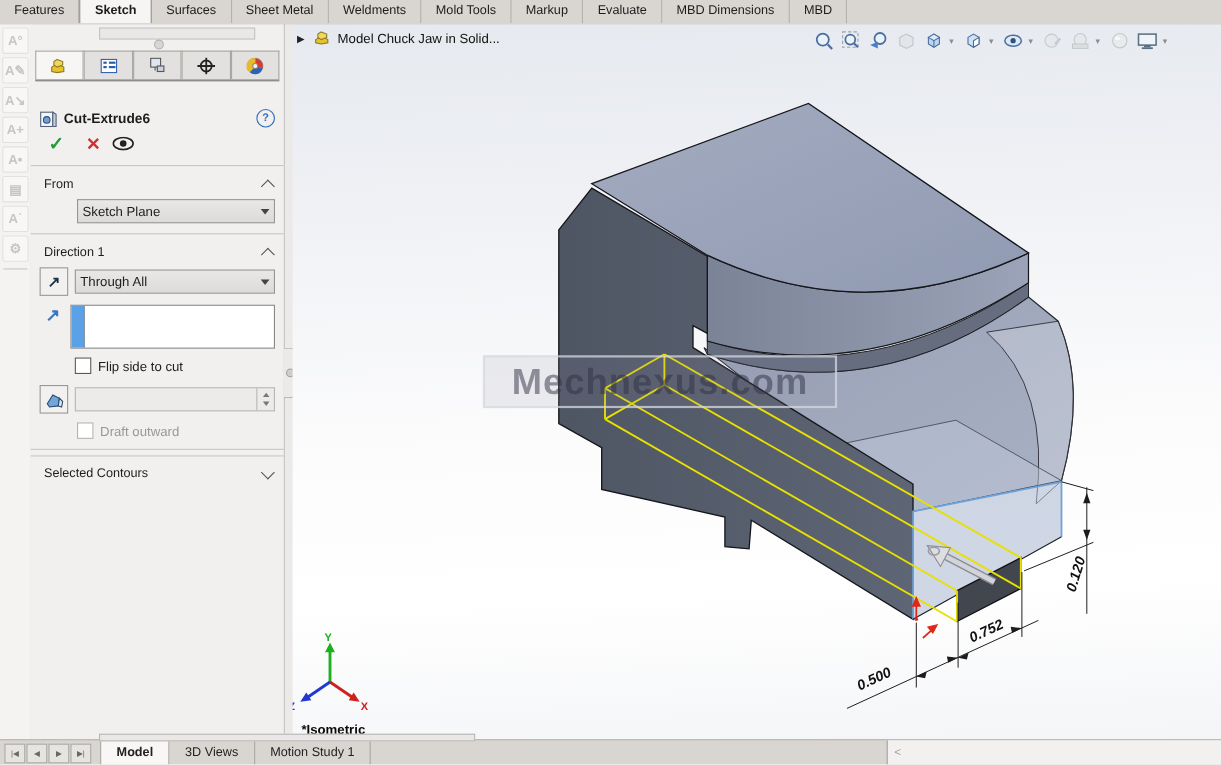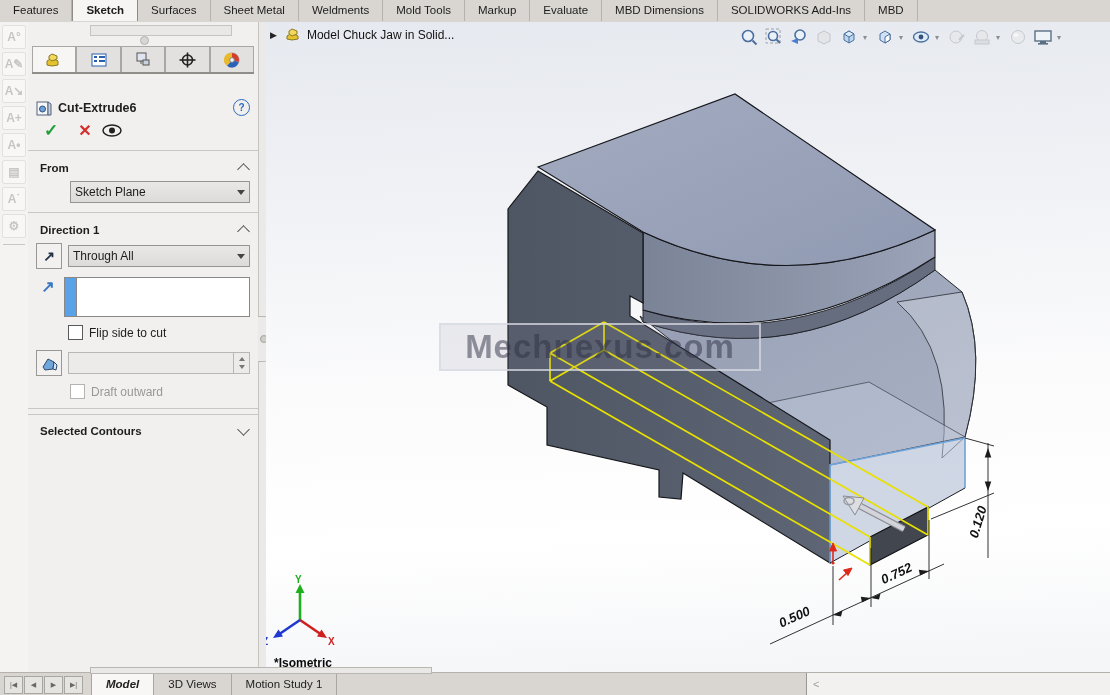--- a/index.html
+++ b/index.html
@@ -33,21 +33,21 @@
          display:flex;align-items:center;justify-content:center;}
   .pmtab.active{background:#f7f6f5;}
   .pm-row{display:flex;align-items:center;padding:4px 8px;}
   #pm-title{font-weight:bold;font-size:12.5px;}
   .help-circ{margin-left:auto;width:15px;height:15px;border-radius:50%;
          border:1.5px solid #2a6bc0;color:#2a6bc0;font-size:10px;font-weight:bold;
          display:flex;align-items:center;justify-content:center;}
   .ok-mark{color:#1f9e3a;font-size:17px;font-weight:bold;margin:0 10px 0 8px;}
   .x-mark{color:#d32f2f;font-size:16px;font-weight:bold;margin:0 10px;}
   .sec-div{height:1px;background:#c9c7c4;margin:5px 0;}
-  .sec-head{display:flex;align-items:center;padding:5px 10px 3px 12px;font-weight:bold;
+  .sec-head{display:flex;align-items:center;padding:5px 10px 3px 12px;font-weight:normal;
          font-size:11.5px;}
   .chev{margin-left:auto;width:8px;height:8px;border-right:1.6px solid #555;
          border-bottom:1.6px solid #555;}
   .chev.up{transform:rotate(-135deg);margin-top:4px;}
   .chev.down{transform:rotate(45deg);margin-top:-3px;}
   .combo{height:20px;background:linear-gradient(#e9e8e7,#dcdbda);border:1px solid #979592;
          display:flex;align-items:center;padding:0 4px;font-size:12px;flex:1;}
   .combo .carr{margin-left:auto;width:0;height:0;border-left:4px solid transparent;
          border-right:4px solid transparent;border-top:5px solid #444;}
   .sq-btn{width:24px;height:24px;border:1px solid #9a9895;background:#f2f1f0;
@@ -114,21 +114,20 @@
 <div id="ribbon">
   <div class="rtab">Features</div>
   <div class="rtab active">Sketch</div>
   <div class="rtab">Surfaces</div>
   <div class="rtab">Sheet Metal</div>
   <div class="rtab">Weldments</div>
   <div class="rtab">Mold Tools</div>
   <div class="rtab">Markup</div>
   <div class="rtab">Evaluate</div>
   <div class="rtab">MBD Dimensions</div>
-  <div class="rtab">SOLIDWORKS Add-Ins</div>
   <div class="rtab">MBD</div>
 </div>
 
 <div id="left-strip">
   <div class="strip-ico">A°</div>
   <div class="strip-ico">A✎</div>
   <div class="strip-ico">A↘</div>
   <div class="strip-ico">A+</div>
   <div class="strip-ico">A•</div>
   <div class="strip-ico">▤</div>
@@ -474,20 +473,20 @@
   <div id="view-label">*Isometric</div>
 </div>
 
 <div id="bottom">
   <div id="nav-btns">
     <span class="nbtn">|◀</span>
     <span class="nbtn">◀</span>
     <span class="nbtn">▶</span>
     <span class="nbtn">▶|</span>
   </div>
-  <div class="btab active" style="margin-left:8px;font-style:italic;">Model</div>
+  <div class="btab active" style="margin-left:8px;">Model</div>
   <div class="btab">3D Views</div>
   <div class="btab">Motion Study 1</div>
   <div id="mini-scroll"></div>
   <div id="hscroll">
     <span class="ch">&lt;</span>
   </div>
 </div>
 
 </body></html>

